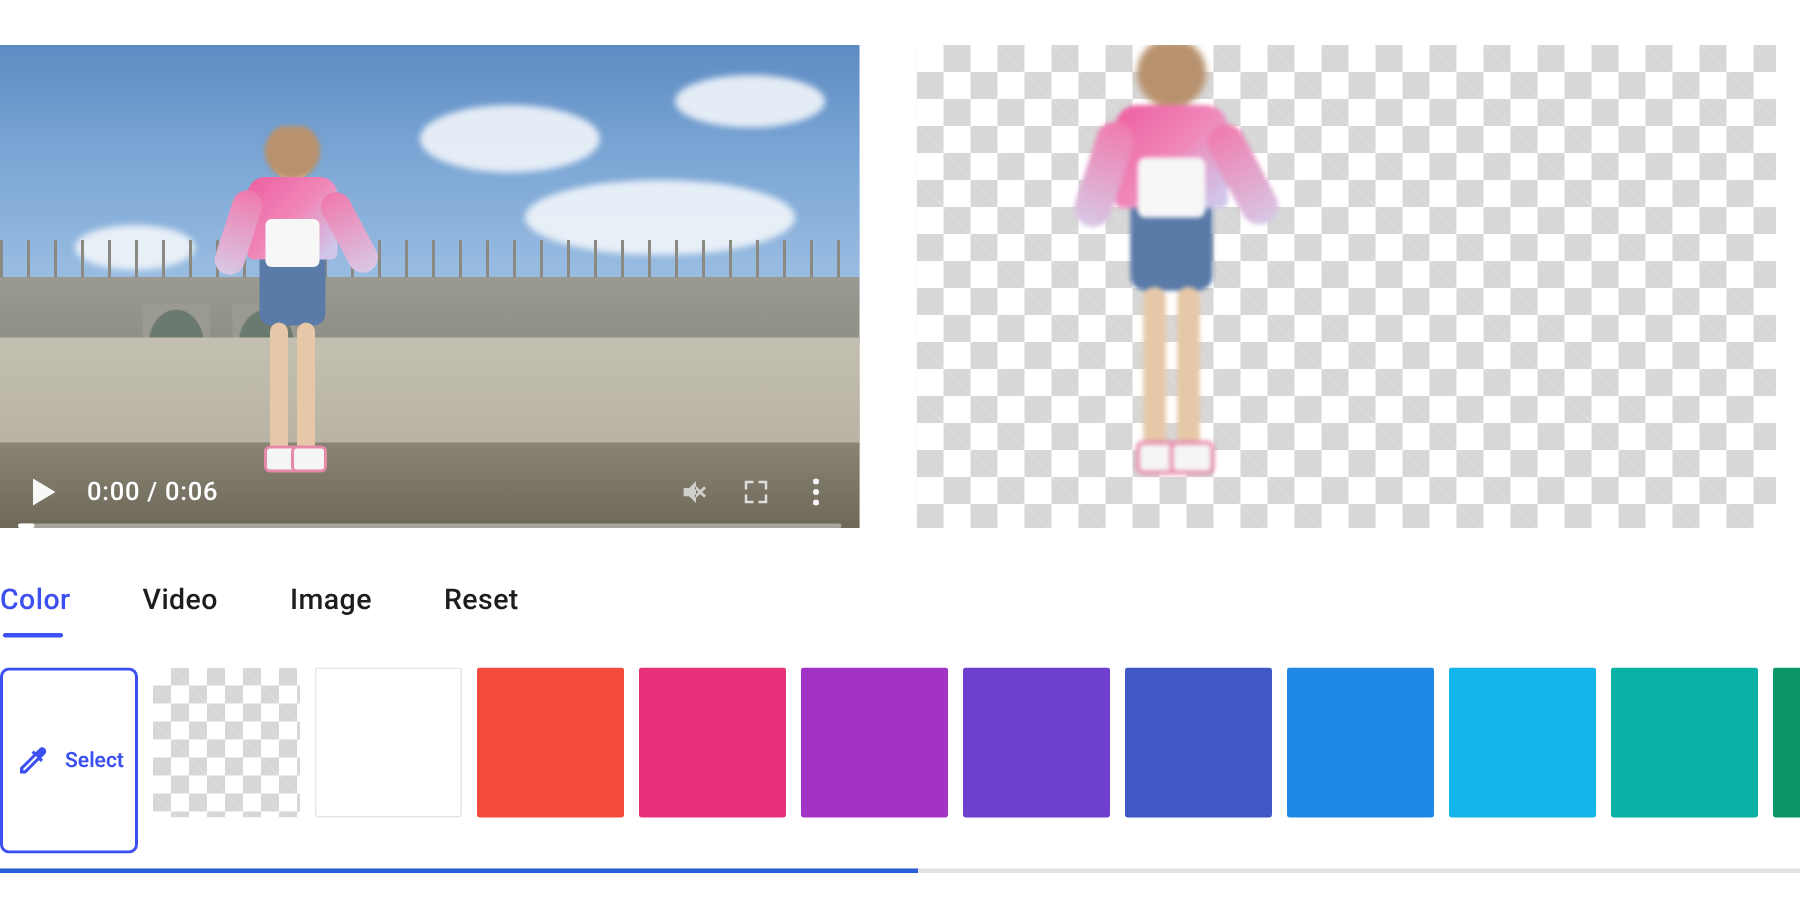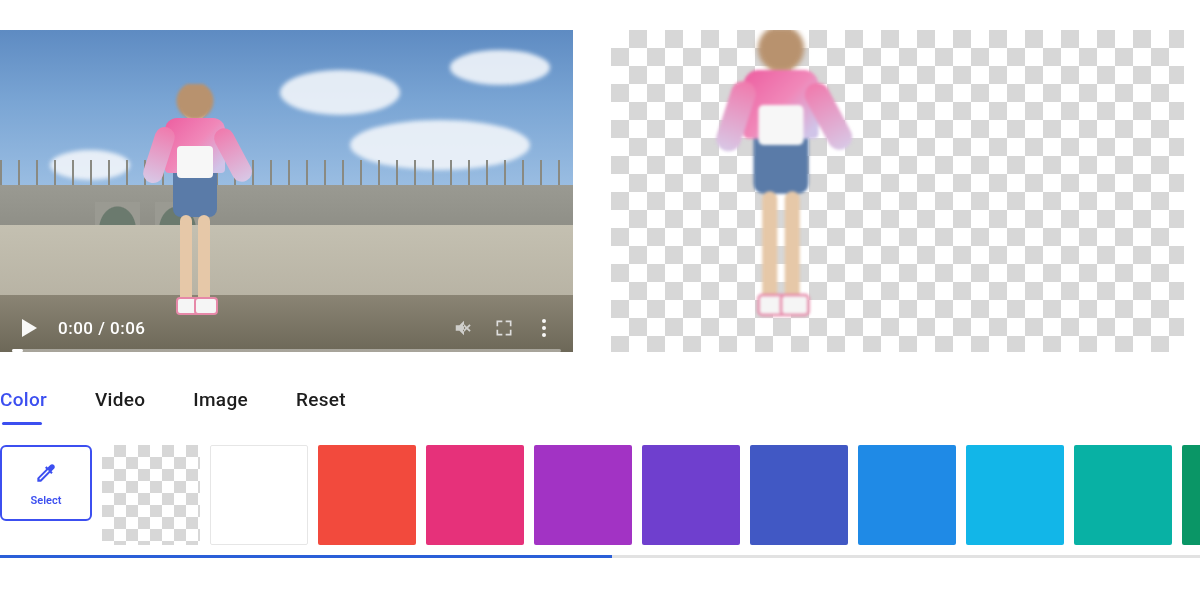--- a/index.html
+++ b/index.html
@@ -253,30 +253,30 @@
     
     .swatch-row {
       display: flex;
       gap: 10px;
       margin-top: 26px;
       padding: 0 0 0 0;
       overflow: hidden;
       position: relative;
     }
     .select-btn {
-      width: 92px; height: 76px;
+      width: 92px; height: 124px;
       border: 2px solid #3c4ff0;
       border-radius: 6px;
       display: flex;
-      flex-direction: column;
+      flex-direction: row;
       align-items: center;
       justify-content: center;
       gap: 8px;
       color: #3c4ff0;
-      font-size: 11px;
+      font-size: 14px;
       font-weight: 600;
       cursor: pointer;
       flex-shrink: 0;
     }
     .eyedropper {
       width: 26px; height: 26px;
     }
     .eyedropper svg { fill: #3c4ff0; }
     .swatch {
       width: 98px; height: 100px;

